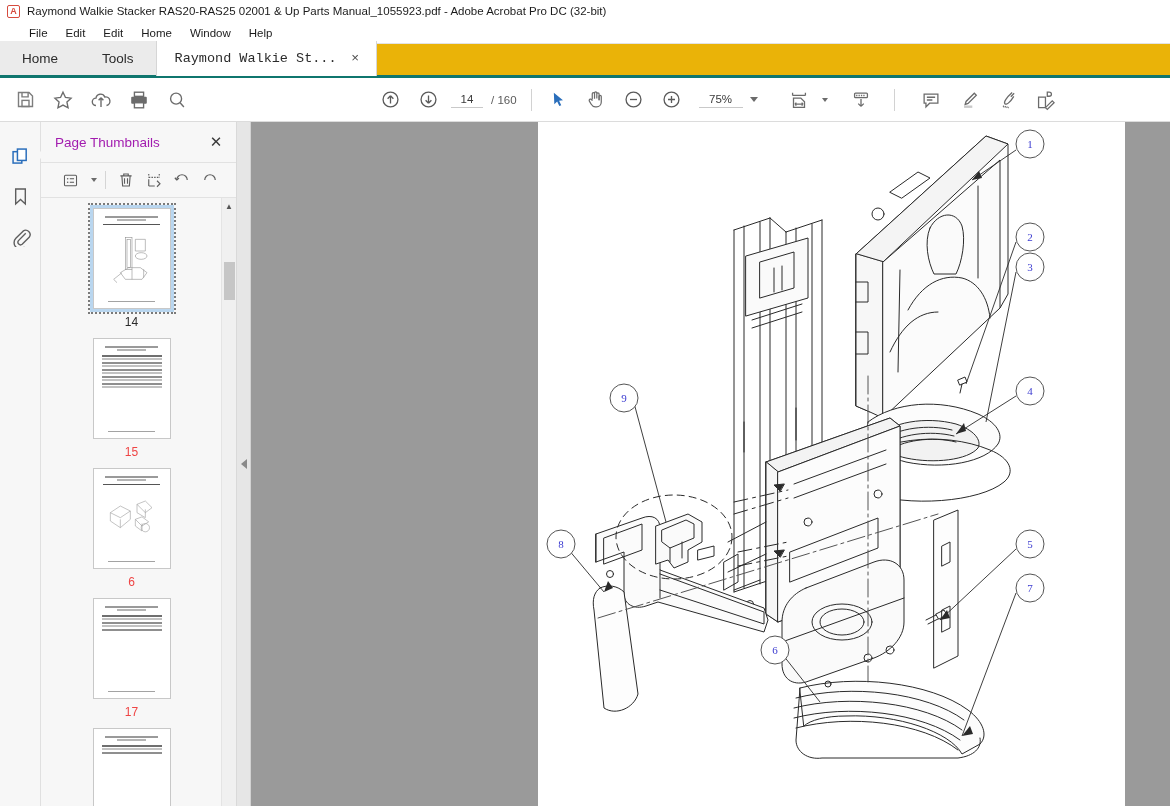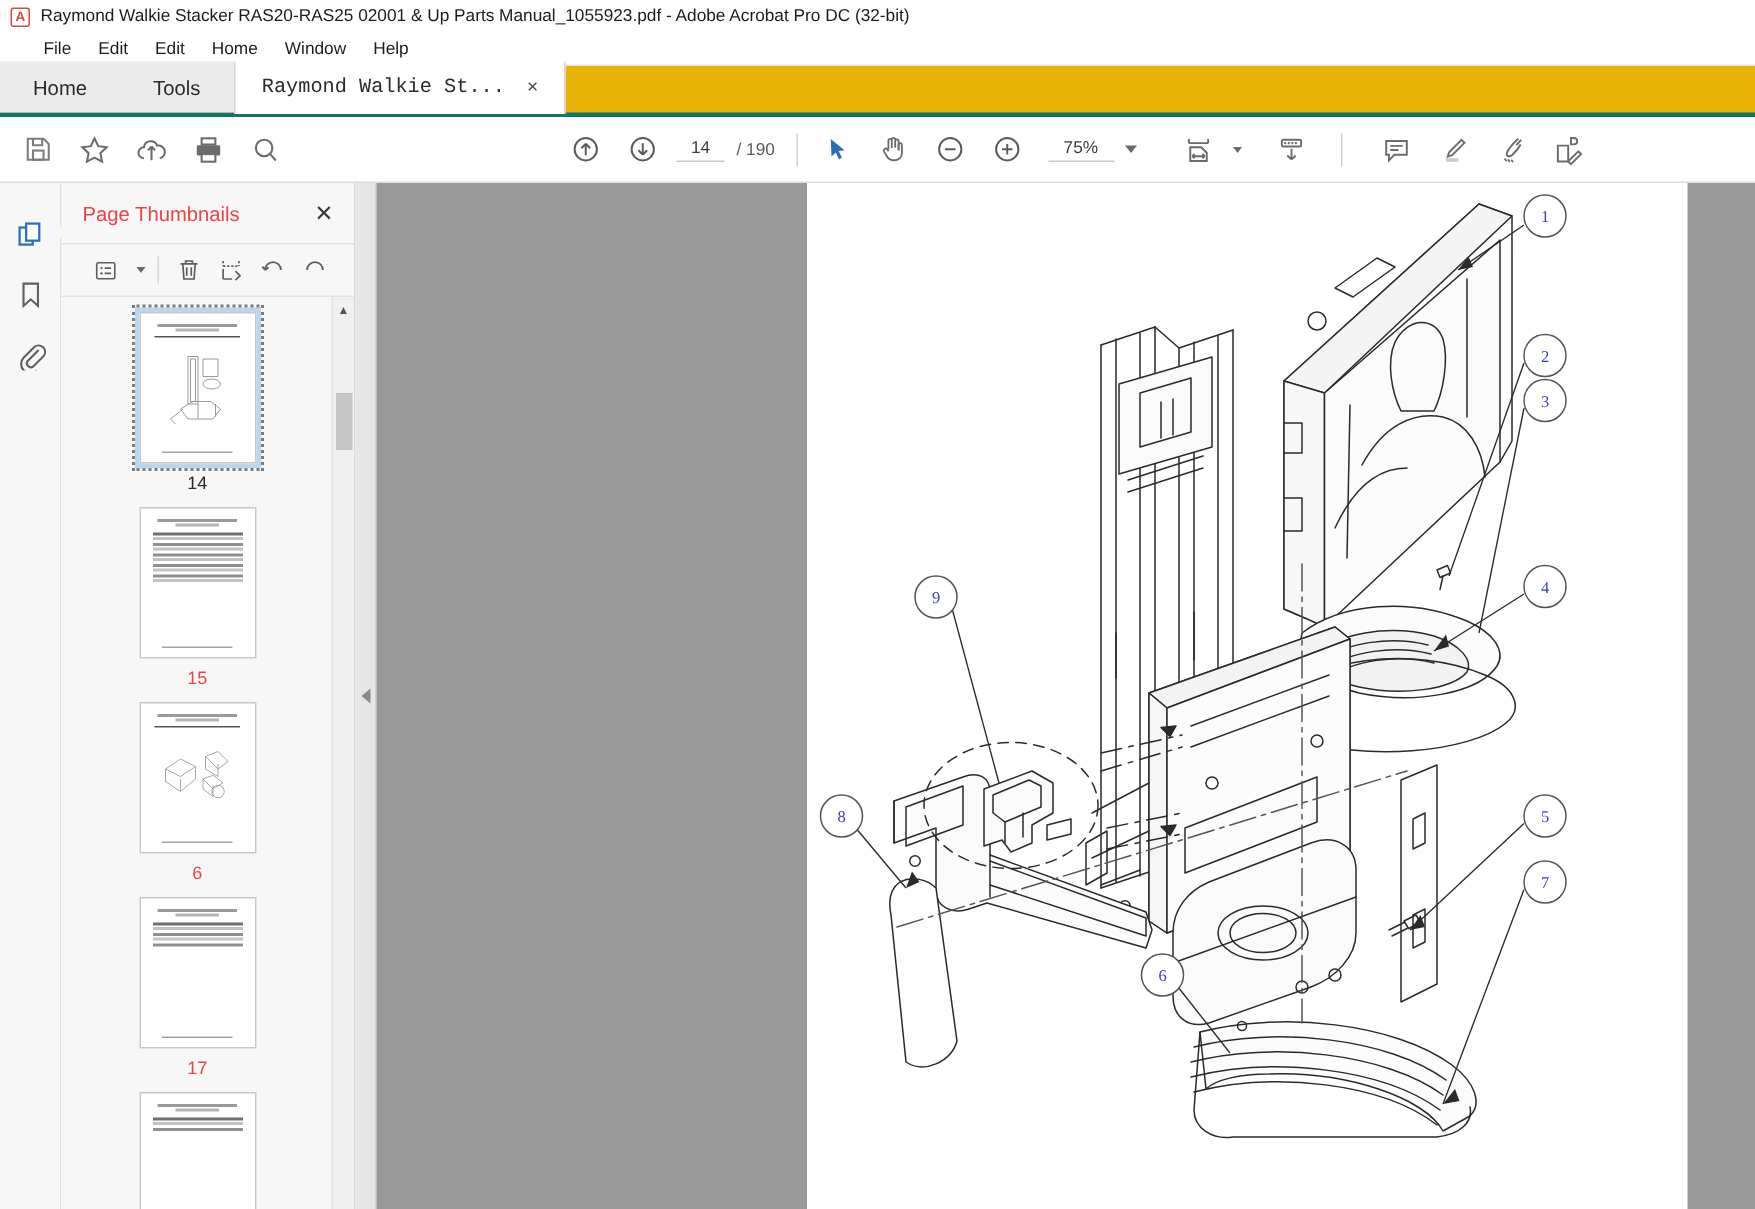--- a/index.html
+++ b/index.html
@@ -101,21 +101,21 @@
 
   
   .panel {
     width: 196px; flex: 0 0 196px; background: #f7f7f7; border-right: 1px solid #d9d9d9;
     display: flex; flex-direction: column; min-height: 0;
   }
   .panel-head {
     height: 40px; display: flex; align-items: center; padding: 0 10px 0 14px;
     flex: 0 0 40px;
   }
-  .panel-title { font-size: 13.5px; color: #ef4444; flex: 1 1 auto; }
+  .panel-title { font-size: 13.5px; color: #a21caf; flex: 1 1 auto; }
   .panel-close { font-size: 15px; color: #3a3a3a; width: 20px; text-align: center; cursor: default; }
   .panel-tools {
     height: 36px; display: flex; align-items: center; padding-left: 12px;
     border-top: 1px solid #e2e2e2; border-bottom: 1px solid #e2e2e2; flex: 0 0 36px;
     overflow: hidden;
   }
   .pt-btn {
     width: 28px; height: 26px; display: flex; align-items: center; justify-content: center;
     color: #5e5e5e; cursor: default; flex: 0 0 auto;
   }
@@ -265,21 +265,21 @@
         </svg>
       </div>
       <div class="tb-btn">
         <svg width="21" height="21" viewBox="0 0 24 24" fill="none" stroke="#5a5a5a" stroke-width="1.5">
           <circle cx="12" cy="12" r="8.5"></circle>
             <path d="M12 7.5v8.7M12 16.2l-3.3-3.4M12 16.2l3.3-3.4"></path>
         </svg>
       </div>
       <div class="page-box">
         <input class="page-input" value="14" style="">
-        <span class="page-total">/ 190</span>
+        <span class="page-total">/ 160</span>
       </div>
     </div>
 
     <div class="tb-sep" style="margin-left:10px"></div>
 
     <div class="tb-group">
       <div class="tb-btn">
         <svg width="20" height="20" viewBox="0 0 24 24" fill="#2a6ebb">
           <path d="M7 3.2l11 9-4.7.6 2.6 5.4-2.3 1.1-2.6-5.4-3.4 3.2z"></path>
         </svg>

